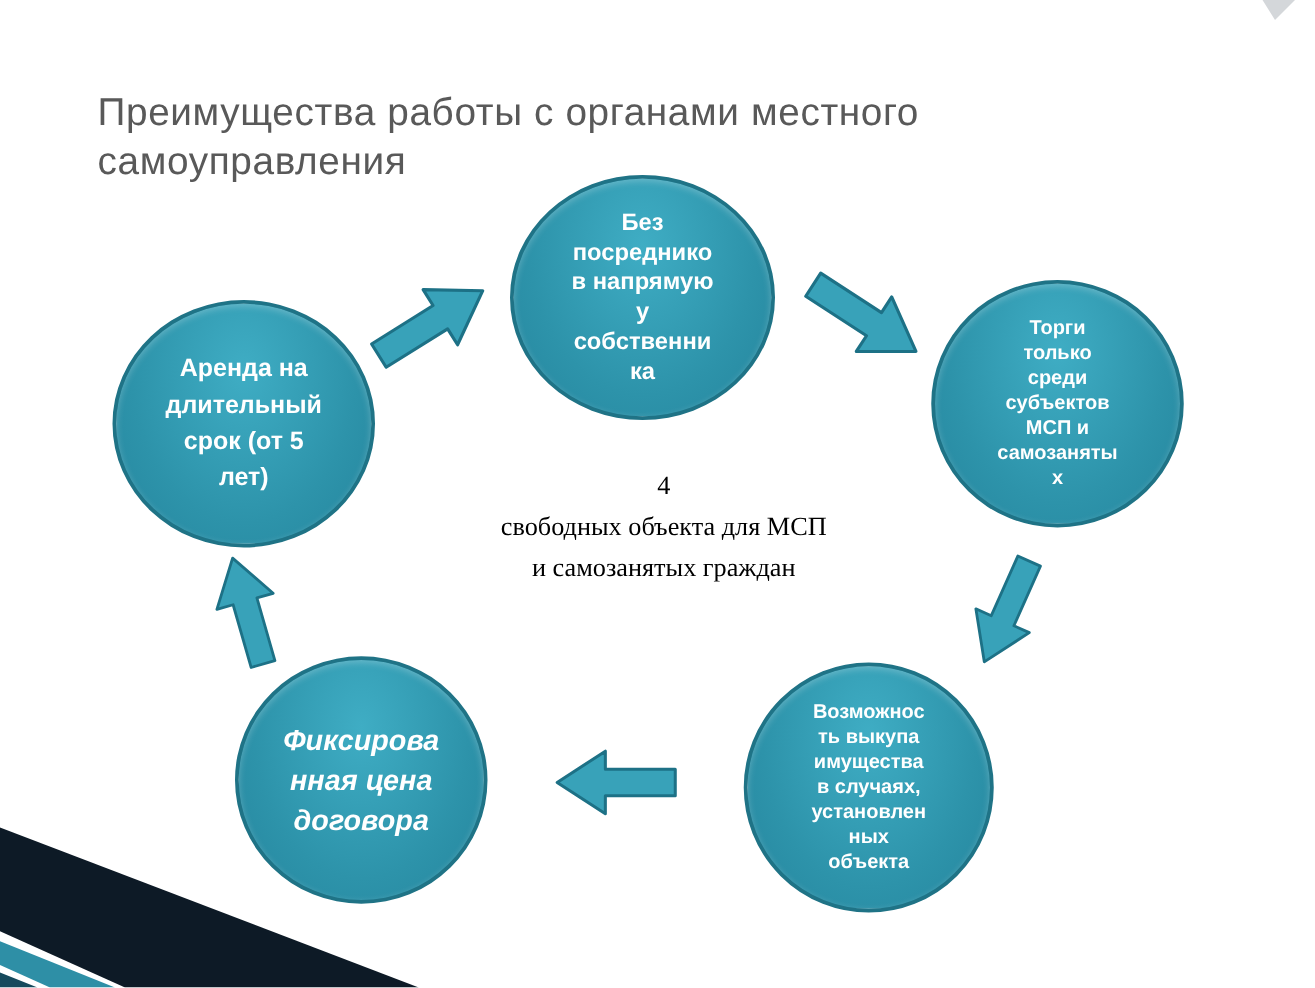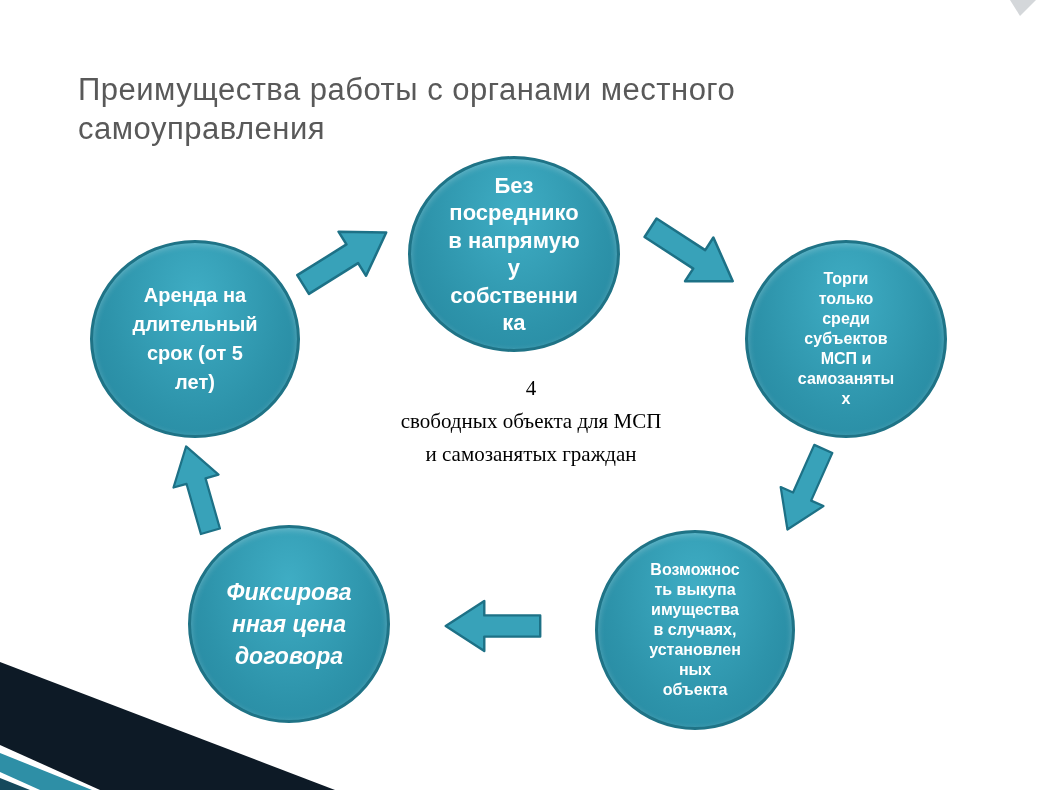--- a/index.html
+++ b/index.html
@@ -25,22 +25,22 @@
       var(--circle-fill-light, #3fadc4) 0%,
       var(--circle-fill, #2d93aa) 62%,
       var(--circle-fill-dark, #25869e) 100%);
     display: flex; align-items: center; justify-content: center;
     color: #ffffff; font-weight: bold; text-align: center;
     box-sizing: border-box;
     box-shadow: inset 0 2px 6px rgba(255,255,255,0.25);
   }
   .node .label { white-space: pre-line; line-height: 1.25; }
 
-  .node-top    { left: 408px; top: 156px; width: 212px; height: 196px; font-size: 22px; }
-  .node-right  { left: 745px; top: 240px; width: 202px; height: 198px; font-size: 16px; }
+  .node-top    { left: 408px; top: 140px; width: 212px; height: 196px; font-size: 19px; }
+  .node-right  { left: 745px; top: 224px; width: 202px; height: 198px; font-size: 16px; }
   .node-br     { left: 595px; top: 530px; width: 200px; height: 200px; font-size: 16px; }
   .node-bl     { left: 188px; top: 525px; width: 202px; height: 198px; font-size: 23px; font-style: italic; }
   .node-left   { left:  90px; top: 240px; width: 210px; height: 198px; font-size: 20px; }
   .node-left .label { line-height: 1.45; }
   .node-bl   .label { line-height: 1.4; }
 
   .center-text {
     position: absolute; left: 331px; top: 372px; width: 400px;
     text-align: center; color: #000000;
     font-family: "Liberation Serif", serif;

